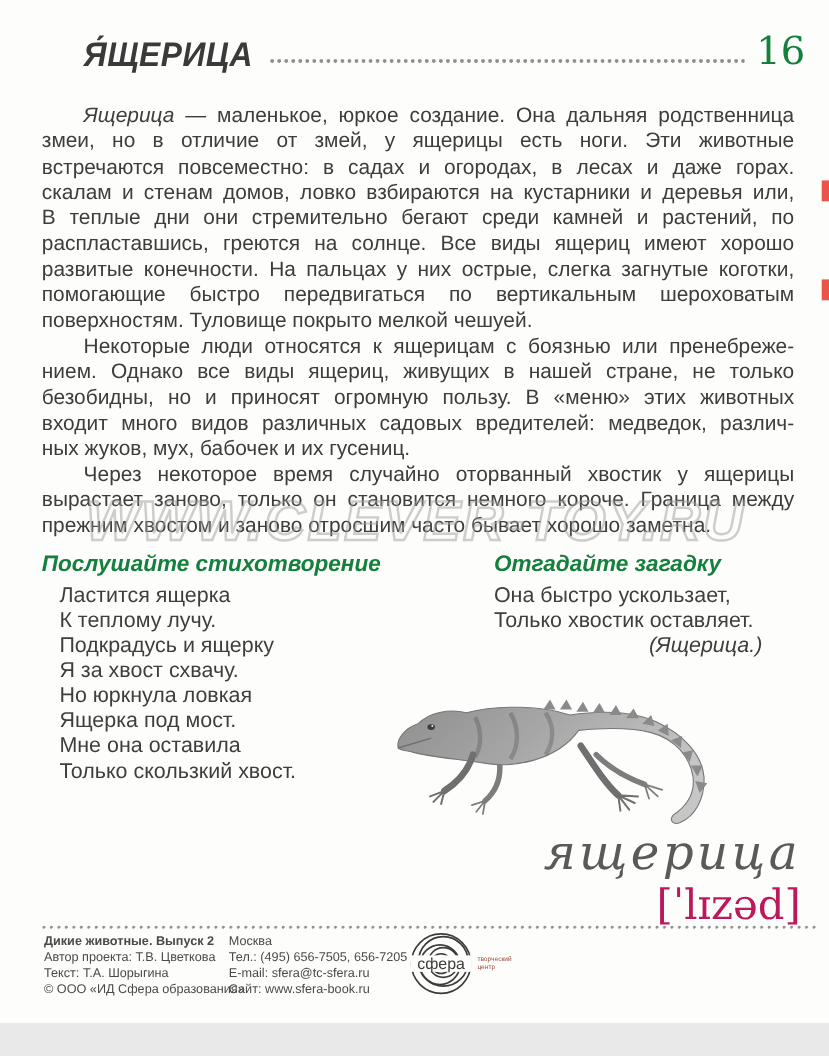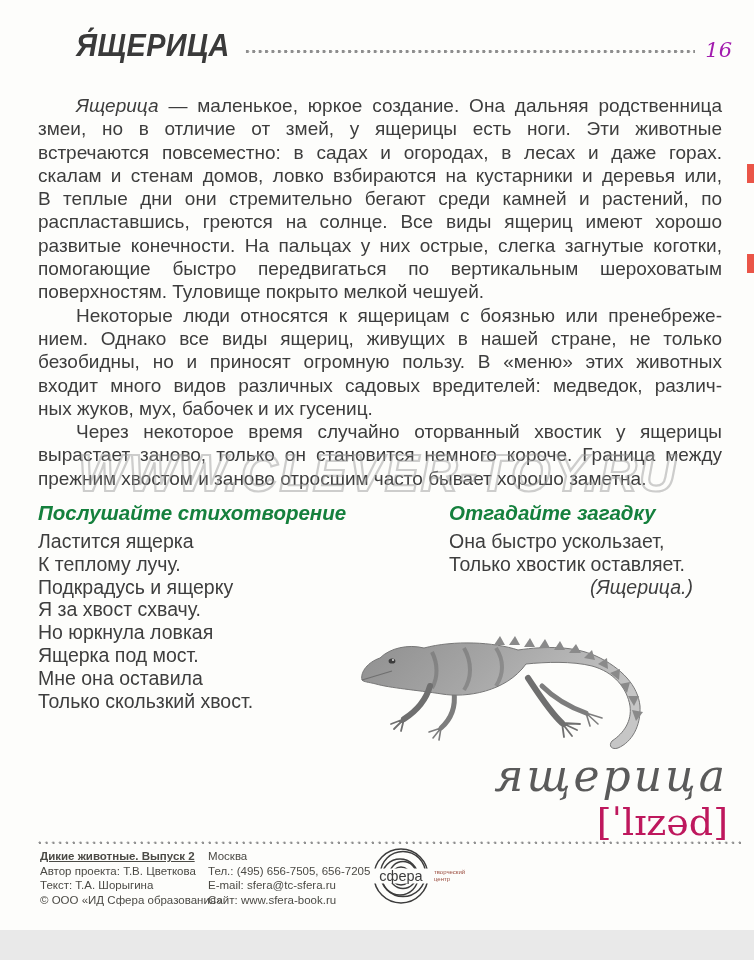--- a/index.html
+++ b/index.html
@@ -14,36 +14,36 @@
   .title {
     font-size:31px; font-weight:bold; font-style:italic; line-height:1;
     color:#3a3a3a; letter-spacing:0.5px; white-space:nowrap;
     transform:scaleX(.93); transform-origin:left bottom;
   }
   .header-dots {
     flex:1; height:5px; margin:0 10px 7px 4px;
     background-image:radial-gradient(circle at 2.4px 2.4px,#8d8d8d 1.5px,transparent 1.9px);
     background-size:6.4px 5px; background-repeat:repeat-x;
   }
-  .page-number { font-family:"DejaVu Serif",serif; font-style:italic; font-size:21px; line-height:1; color:#a21caf; }
+  .page-number { font-family:"DejaVu Serif",serif; font-size:35px; line-height:1; color:#15803d; }
 
   
   .article { position:absolute; top:94px; left:38px; width:684px; font-size:19px; line-height:23.3px; color:#3d3d3d; }
   .para .jl, .lead-line { text-align:justify; text-align-last:justify; }
   .para .jl:last-child { text-align-last:left; }
   .ind .jl:first-child { padding-left:38px; }
   .lead-line { padding-left:38px; }
   .lead { font-style:italic; }
 
   
   .section-heading { font-weight:bold; font-style:italic; font-size:20.5px; color:#15803d; }
 
   .poem { position:absolute; top:501px; left:38px; width:380px; }
   .poem .section-heading { margin-bottom:5px; }
-  .poem .line { font-size:19.5px; line-height:22.8px; }
+  .poem .line { font-size:19.5px; line-height:22.8px;margin-left:16px; }
 
   .riddle { position:absolute; top:501px; left:449px; width:250px; }
   .riddle .section-heading { margin-bottom:5px; }
   .riddle .line { font-size:19.5px; line-height:23.2px; }
   .riddle-answer { font-style:italic; text-align:right; padding-right:6px; font-size:19.5px; line-height:23.2px; }
 
   .questions { position:absolute; top:719px; left:38px; width:430px; }
   .questions .section-heading { margin-bottom:4px; }
   .questions .line { font-size:19.5px; line-height:26.2px; }
 
@@ -66,21 +66,21 @@
   .vocab-tr { font-family:"DejaVu Serif",serif; font-size:38px; line-height:1.2; color:#be185d; }
 
   
   .footer-rule {
     position:absolute; top:841px; left:38px; right:12px; height:4px;
     background-image:radial-gradient(circle at 1.8px 1.8px,#8f8f8f 1.2px,transparent 1.5px);
     background-size:6.8px 4px; background-repeat:repeat-x;
   }
   .footer { position:absolute; top:849px; left:40px; right:16px; height:70px; font-size:11.5px; line-height:14.6px; color:#4b4a45; }
   .footer-col1 { position:absolute; left:0; top:0; }
-  .footer-col1 .line:first-child { font-weight:bold;text-decoration:underline; }
+  .footer-col1 .line:first-child { font-weight:bold; }
   .footer-col2 { position:absolute; left:168px; top:0; }
   .logo { position:absolute; left:330px; top:-5px; }
 
   
   .red-mark { position:absolute; right:0; width:7px; background:#e84334; opacity:.9; z-index:8; }
   #red-mark-1 { top:164px; height:19px; }
   #red-mark-2 { top:254px; height:19px; }
   .bottom-bar { position:absolute; left:150px; top:953px; width:290px; height:4px; border-radius:2px; opacity:.55;
     background:linear-gradient(to right,#cfcfcf,#b5b5b5 35%,#c2c2c2 70%,#d6d6d6); }
 </style>

